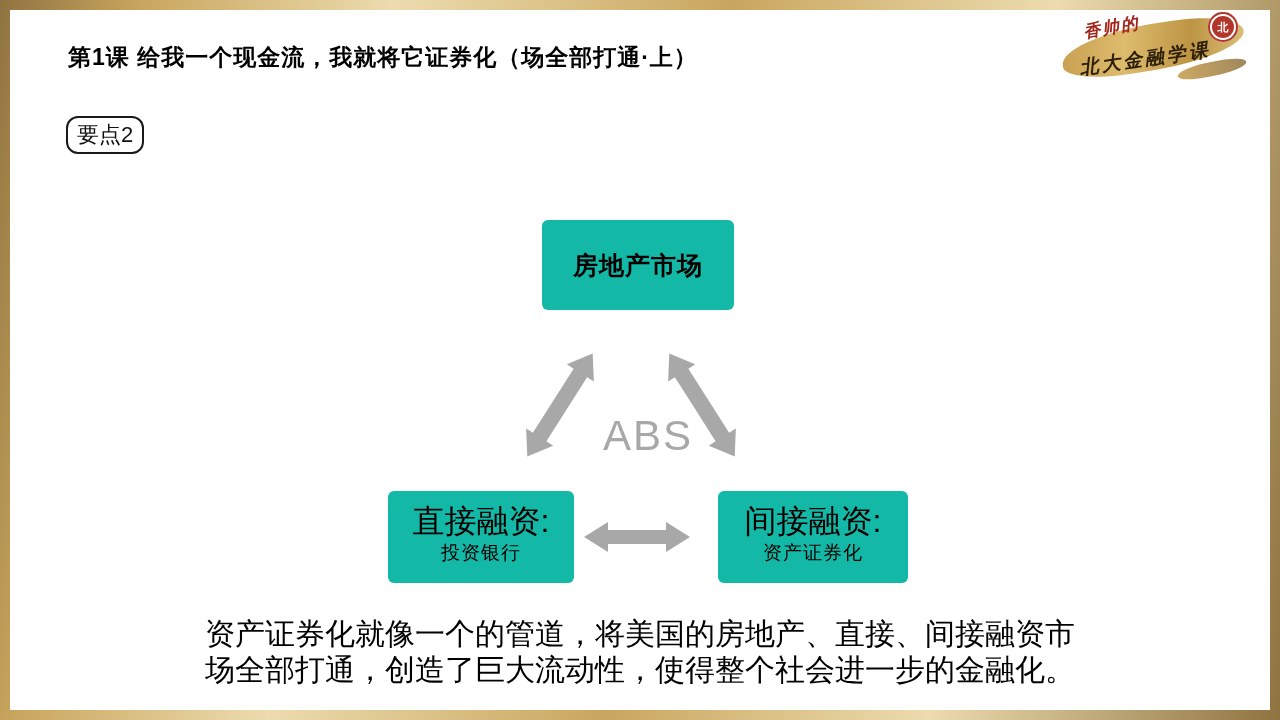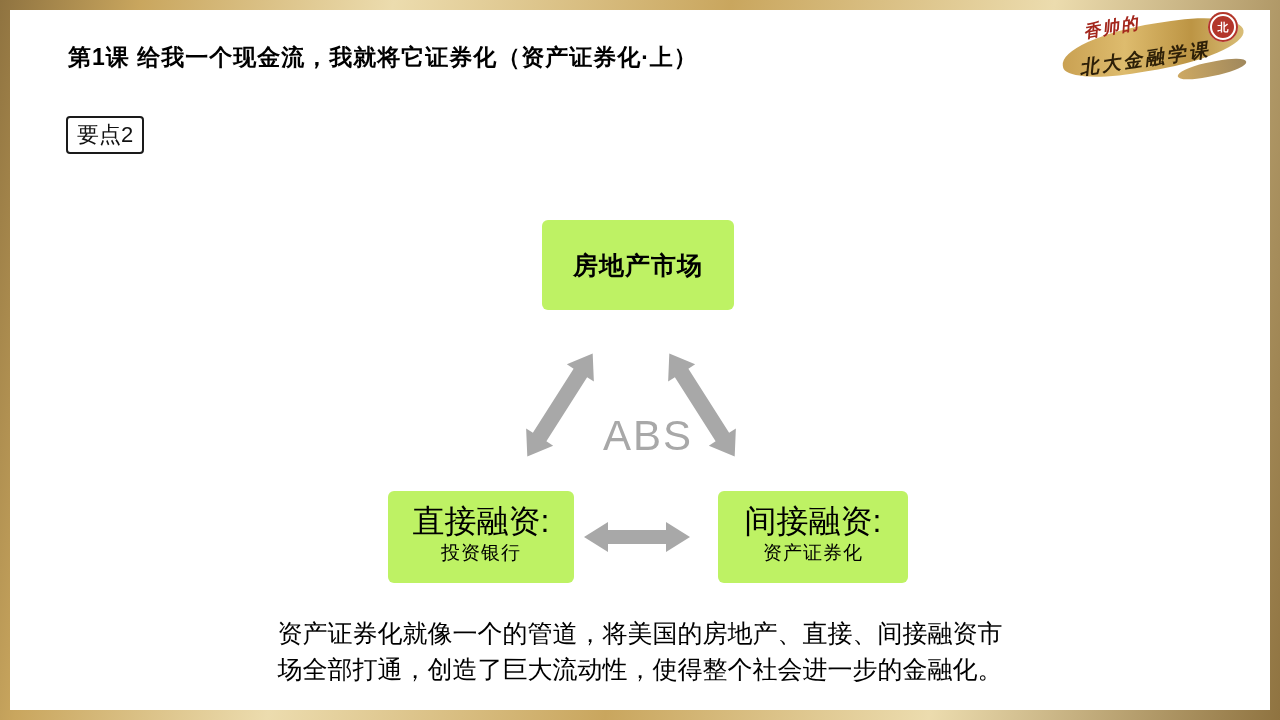--- a/index.html
+++ b/index.html
@@ -54,33 +54,33 @@
     transform:rotate(-10deg);letter-spacing:2px;
   }
   .logo .l2{
     position:absolute;left:22px;top:36px;
     color:#2e2008;font-size:19px;font-weight:bold;font-style:italic;
     transform:rotate(-8deg);letter-spacing:3px;white-space:nowrap;
   }
   
   .kp-label{
     position:absolute;left:56px;top:106px;
-    border:2px solid #1a1a1a;border-radius:4px;
+    border:2px solid #1a1a1a;border-radius:12px;
     padding:2px 9px;
     font-size:22px;color:#111;background:#fff;
   }
   .kp-text{
     position:absolute;left:156px;top:103px;width:1010px;
     font-size:27px;font-weight:bold;color:#c2a02c;
     line-height:38px;letter-spacing:1px;
   }
   
   .box{
     position:absolute;
-    background:#bef264;border-radius:6px;
+    background:#14b8a6;border-radius:6px;
     display:flex;flex-direction:column;align-items:center;justify-content:center;
     color:#000;text-align:center;
   }
   .box-top{left:532px;top:210px;width:192px;height:90px;font-size:25px;font-weight:bold;letter-spacing:1px;}
   .box-left{left:378px;top:481px;width:186px;height:92px;}
   .box-right{left:708px;top:481px;width:190px;height:92px;}
   .box .ln1{font-size:32px;font-weight:normal;line-height:32px;}
   .box .ln2{font-size:19px;font-weight:normal;line-height:32px;letter-spacing:1px;}
   .abs-label{
     position:absolute;left:553px;top:402px;width:170px;
@@ -88,30 +88,30 @@
     font-size:42px;font-weight:normal;color:#a8a8a8;letter-spacing:2px;
   }
   .diag-arrows{position:absolute;left:495px;top:335px;}
   .h-arrow{position:absolute;left:574px;top:509px;}
   .arrow-fill{fill:#a8a8a8;}
   
   .note{
     position:absolute;left:0;top:606px;width:100%;
     text-align:center;
     font-family:"Liberation Serif",serif;
-    font-size:25px;color:#000;line-height:36px;
+    font-size:30px;color:#000;line-height:36px;
   }
 </style>
 </head>
 <body>
 
 <div class="slide">
   <div class="inner">
 
-    <div class="title">第1课  给我一个现金流，我就将它证券化（资产证券化·上）</div>
+    <div class="title">第1课  给我一个现金流，我就将它证券化（场全部打通·上）</div>
 
     <div class="logo">
       <div class="brush"></div>
       <div class="brush-tail"></div>
       <div class="seal">北</div>
       <div class="l1">香帅的</div>
       <div class="l2">北大金融学课</div>
     </div>
 
     <span class="kp-label">要点2</span>

